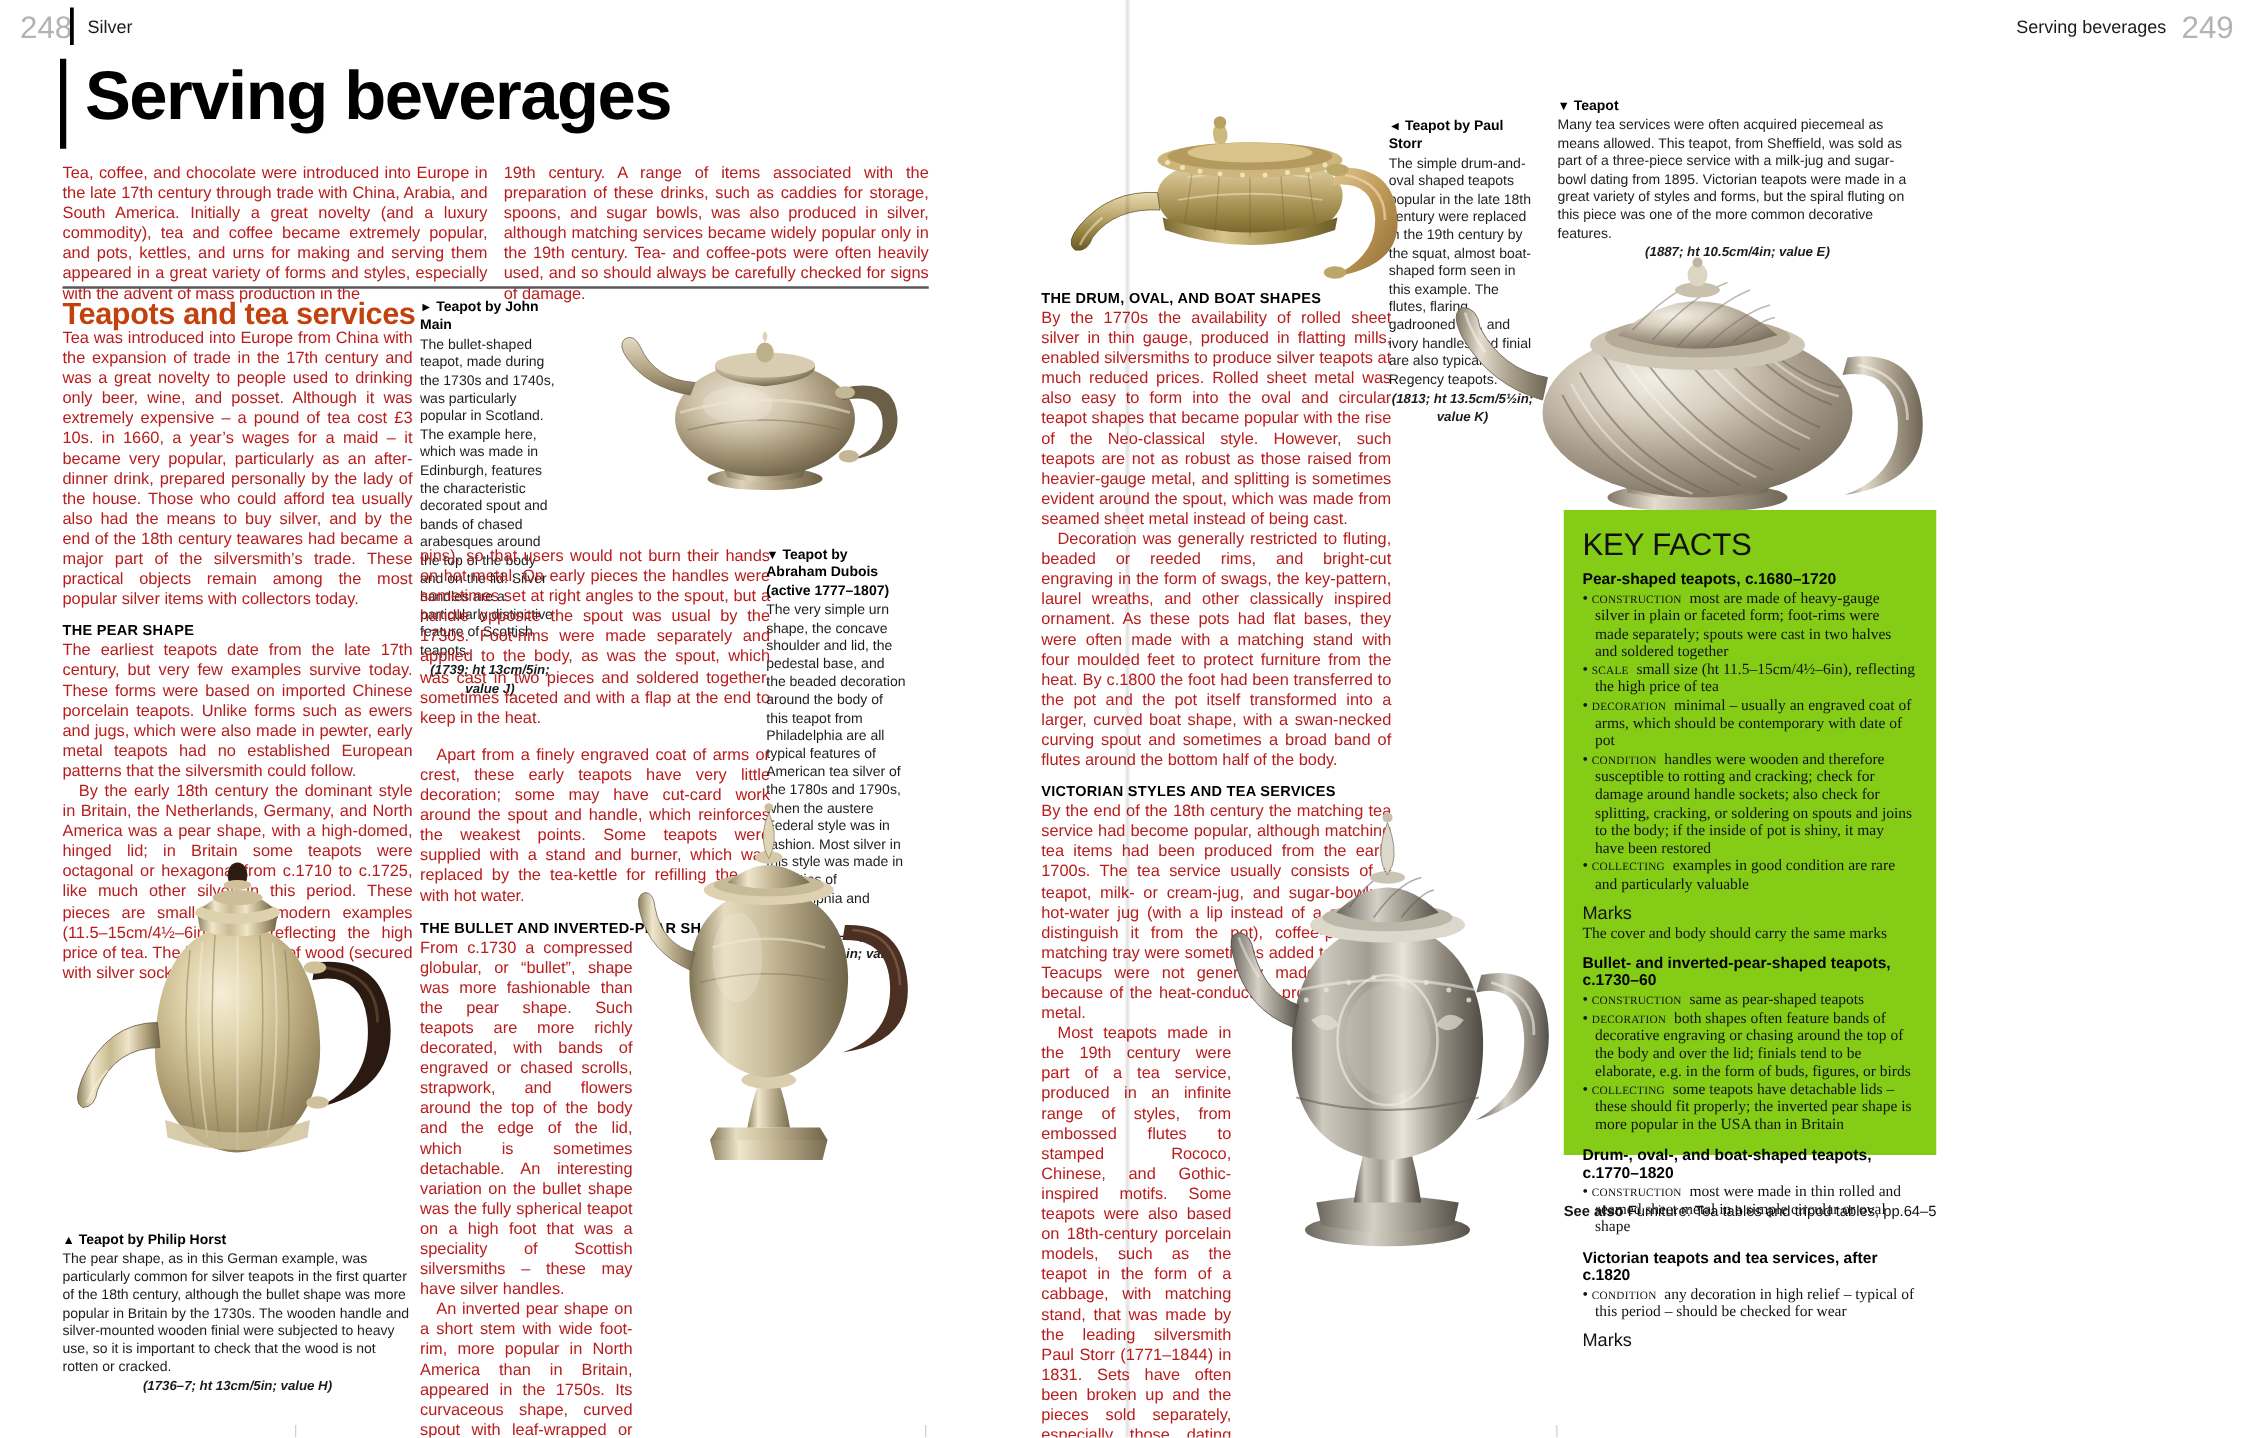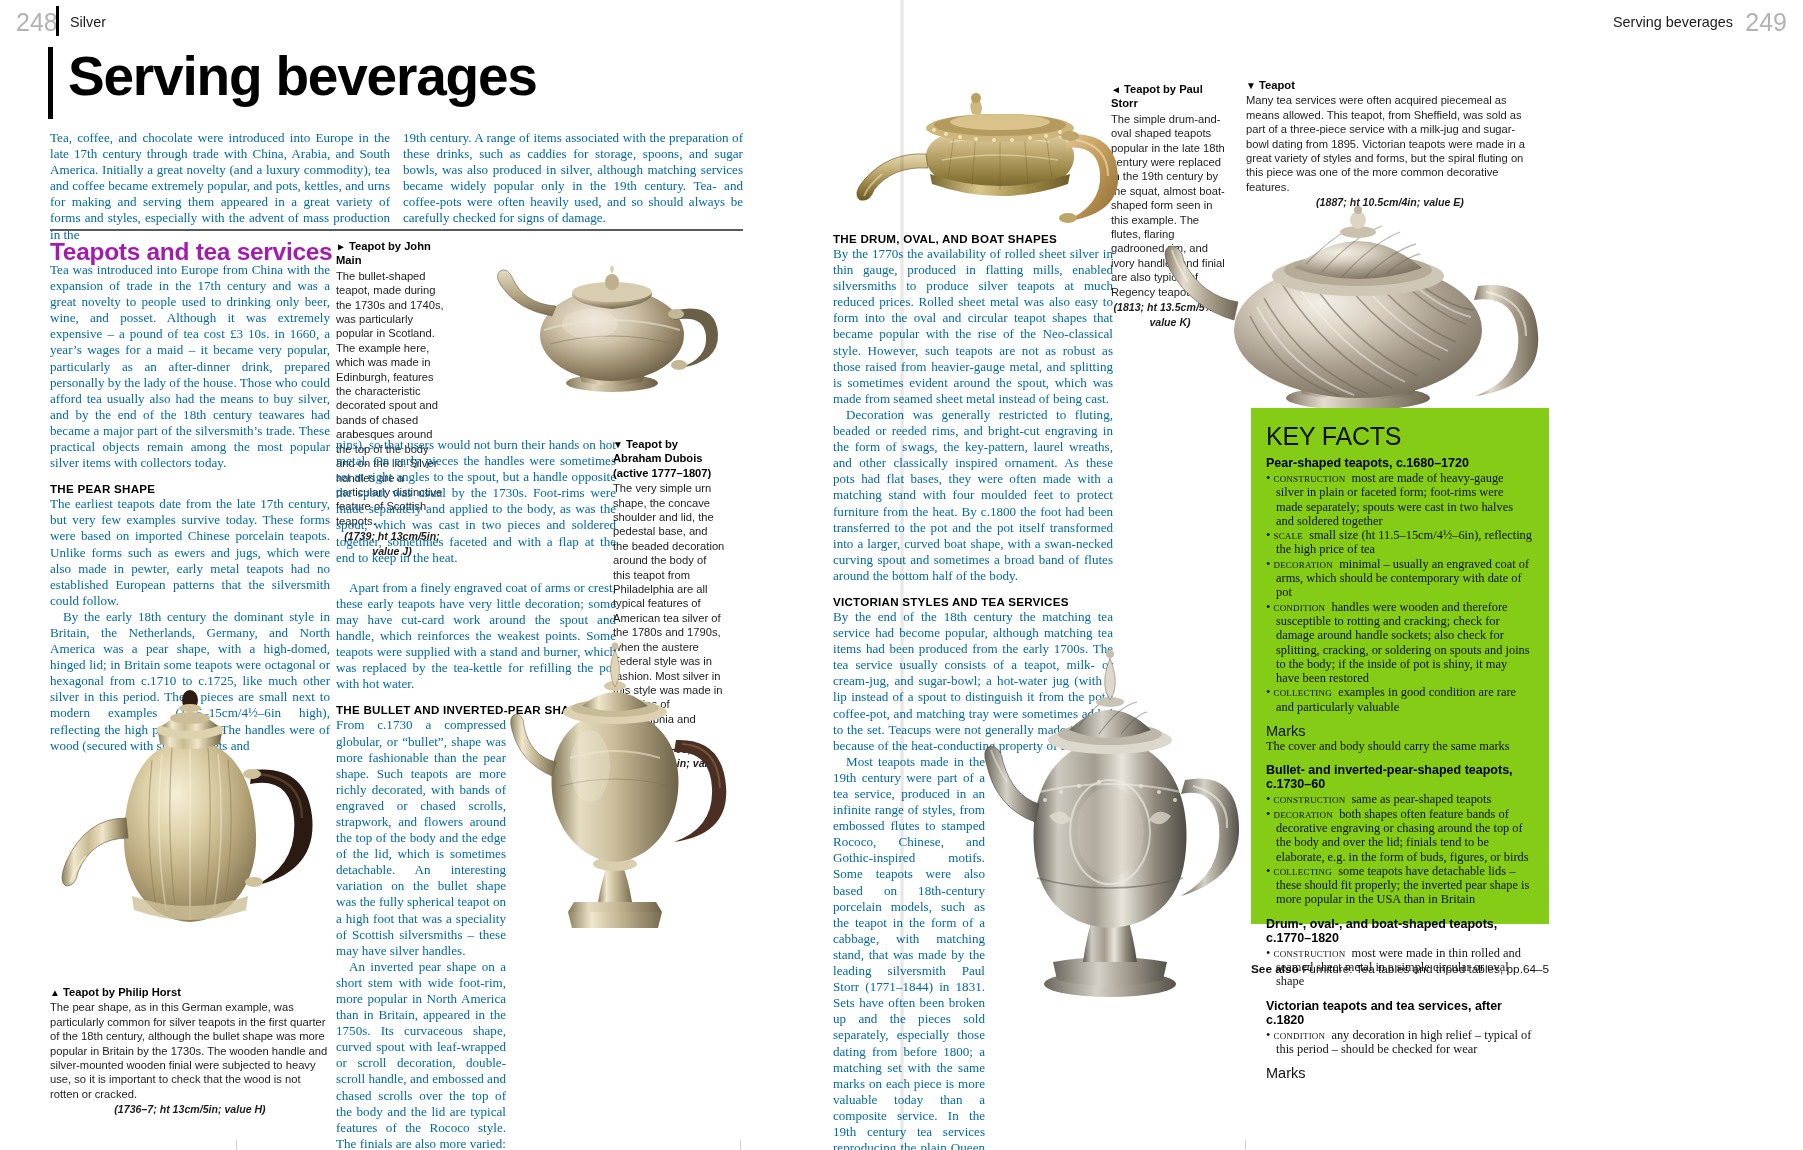--- a/index.html
+++ b/index.html
@@ -5,25 +5,25 @@
   * { box-sizing: border-box; margin: 0; padding: 0; }
   html, body {
     width: 1803px; height: 1150px;
     background: #ffffff;
     font-family: "Liberation Serif", serif;
     overflow: hidden;
   }
   .spread { position: relative; width: 1803px; height: 1150px; background: #fff; }
 
   .body-text {
-    font-family: Liberation Serif, serif;
+    font-family: Liberation Sans, sans-serif;
     font-size: 13.1px;
     line-height: 16.1px;
     text-align: justify;
-    color: #0369a1;
+    color: #b91c1c;
     hyphens: auto;
   }
 
   .subhead {
     font-family: "Liberation Sans", sans-serif;
     font-weight: bold;
     font-size: 11.6px;
     letter-spacing: .25px;
     color: #000;
     margin: 11px 0 1px 0;
@@ -84,21 +84,21 @@
     width: 4.5px; height: 72px;
     background: #000;
   }
   .hr-mid  { height: 1.6px; background: #5a5a5a; width: 100%; }
 
   .section-title {
     font-family: "Liberation Sans", sans-serif;
     font-weight: bold;
     font-size: 24.5px;
     letter-spacing: -.3px;
-    color: #a21caf;
+    color: #c2410c;
   }
 
   
   .keyfacts {
     position: absolute;
     background: #84cc16;
     padding: 14px 16px 14px 15px;
   }
   .kf-title {
     font-family: "Liberation Sans", sans-serif;
@@ -370,21 +370,21 @@
 
   <div style="position:absolute;left:833px;top:232px;width:280px;">
     <div class="subhead" style="margin-top:0;">THE DRUM, OVAL, AND BOAT SHAPES</div>
     <div class="body-text">By the 1770s the availability of rolled sheet silver in thin gauge, produced in flatting mills, enabled silversmiths to produce silver teapots at much reduced prices. Rolled sheet metal was also easy to form into the oval and circular teapot shapes that became popular with the rise of the Neo-classical style. However, such teapots are not as robust as those raised from heavier-gauge metal, and splitting is sometimes evident around the spout, which was made from seamed sheet metal instead of being cast.</div>
     <div class="body-text" style="text-indent:13px;">Decoration was generally restricted to fluting, beaded or reeded rims, and bright-cut engraving in the form of swags, the key-pattern, laurel wreaths, and other classically inspired ornament. As these pots had flat bases, they were often made with a matching stand with four moulded feet to protect furniture from the heat. By c.1800 the foot had been transferred to the pot and the pot itself transformed into a larger, curved boat shape, with a swan-necked curving spout and sometimes a broad band of flutes around the bottom half of the body.</div>
     <div class="subhead">VICTORIAN STYLES AND TEA SERVICES</div>
     <div class="body-text">By the end of the 18th century the matching tea service had become popular, although matching tea items had been produced from the early 1700s. The tea service usually consists of a teapot, milk- or cream-jug, and sugar-bowl; a hot-water jug (with a lip instead of a spout to distinguish it from the pot), coffee-pot, and matching tray were sometimes added to the set. Teacups were not generally made in silver because of the heat-conducting property of the metal.</div>
     <div class="body-text" style="width:152px;text-indent:13px;">Most teapots made in the 19th century were part of a tea service, produced in an infinite range of styles, from embossed flutes to stamped Rococo, Chinese, and Gothic-inspired motifs. Some teapots were also based on 18th-century porcelain models, such as the teapot in the form of a cabbage, with matching stand, that was made by the leading silversmith Paul Storr (1771–1844) in 1831. Sets have often been broken up and the pieces sold separately, especially those dating from before 1800; a matching set with the same marks on each piece is more valuable today than a composite service. In the 19th century tea services reproducing the plain Queen Anne style were popular; those should never be mistaken for early 18th-century pieces, because only teapots were originally made in this style.</div>
   </div>
 
-  <div class="caption" style="position:absolute;left:1111px;top:82px;width:118px;">
+  <div class="caption" style="position:absolute;left:1111px;top:94px;width:118px;">
     <span class="cap-title"><span class="arrow">◄</span> <span>Teapot by Paul Storr</span></span>
     <span>The simple drum-and-oval shaped teapots popular in the late 18th century were replaced in the 19th century by the squat, almost boat-shaped form seen in this example. The flutes, flaring gadrooned rim, and ivory handles and finial are also typical of Regency teapots.</span>
     <span class="cap-spec">(1813; ht 13.5cm/5½in; value K)</span>
   </div>
 
   <div class="caption" style="position:absolute;left:1246px;top:78px;width:288px;">
     <span class="cap-title"><span class="arrow">▼</span> <span>Teapot</span></span>
     <span>Many tea services were often acquired piecemeal as means allowed. This teapot, from Sheffield, was sold as part of a three-piece service with a milk-jug and sugar-bowl dating from 1895. Victorian teapots were made in a great variety of styles and forms, but the spiral fluting on this piece was one of the more common decorative features.</span>
     <span class="cap-spec">(1887; ht 10.5cm/4in; value E)</span>
   </div>

